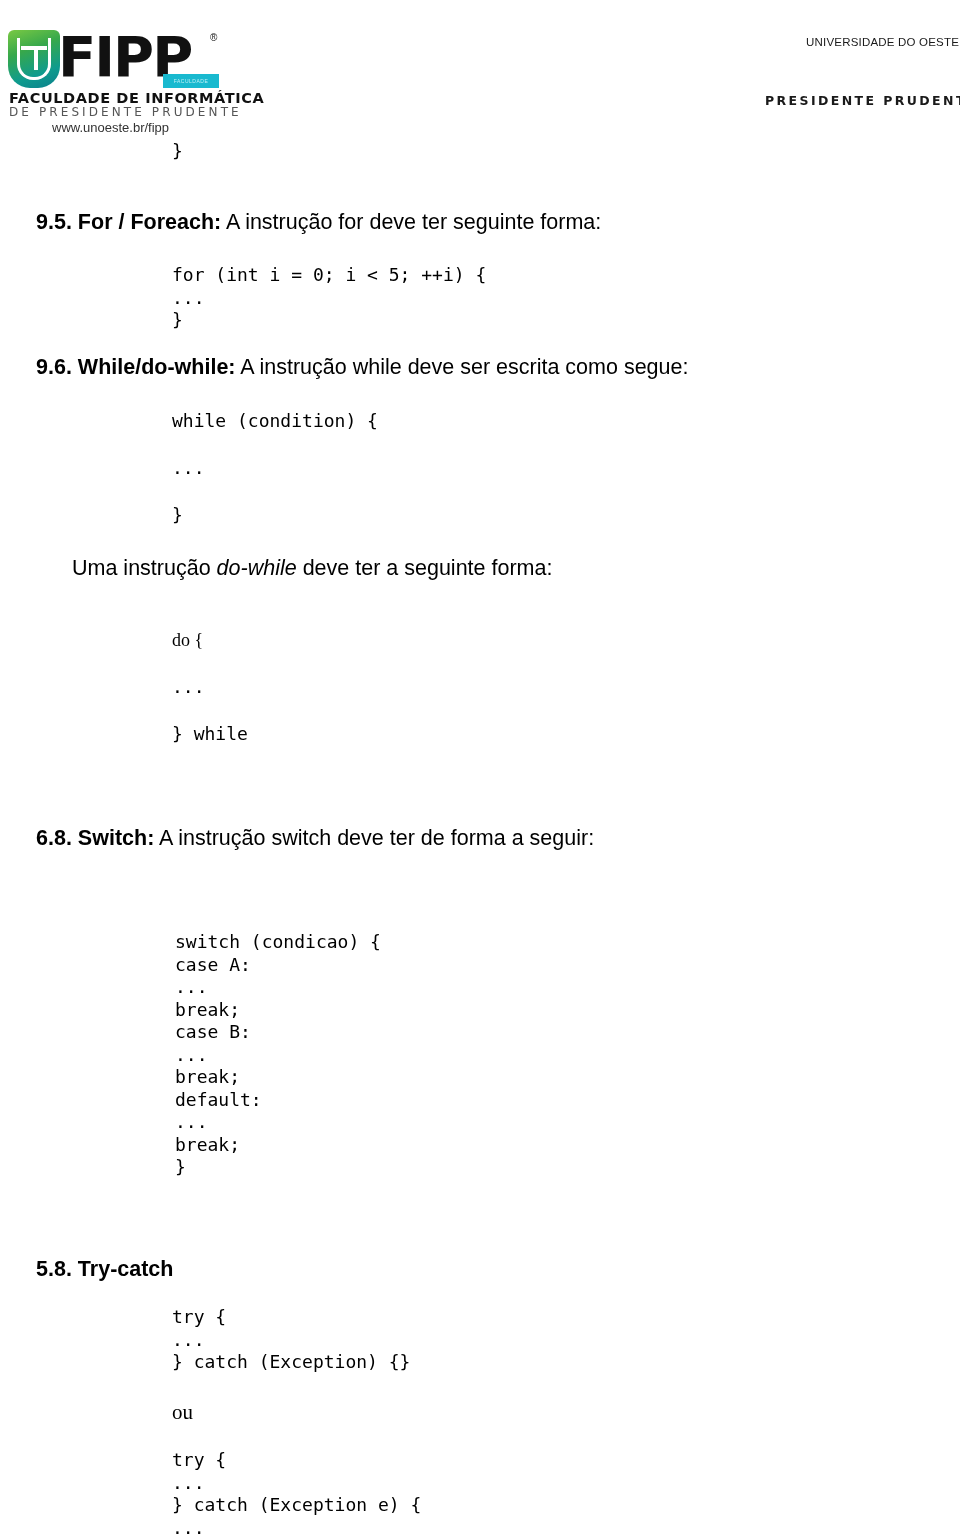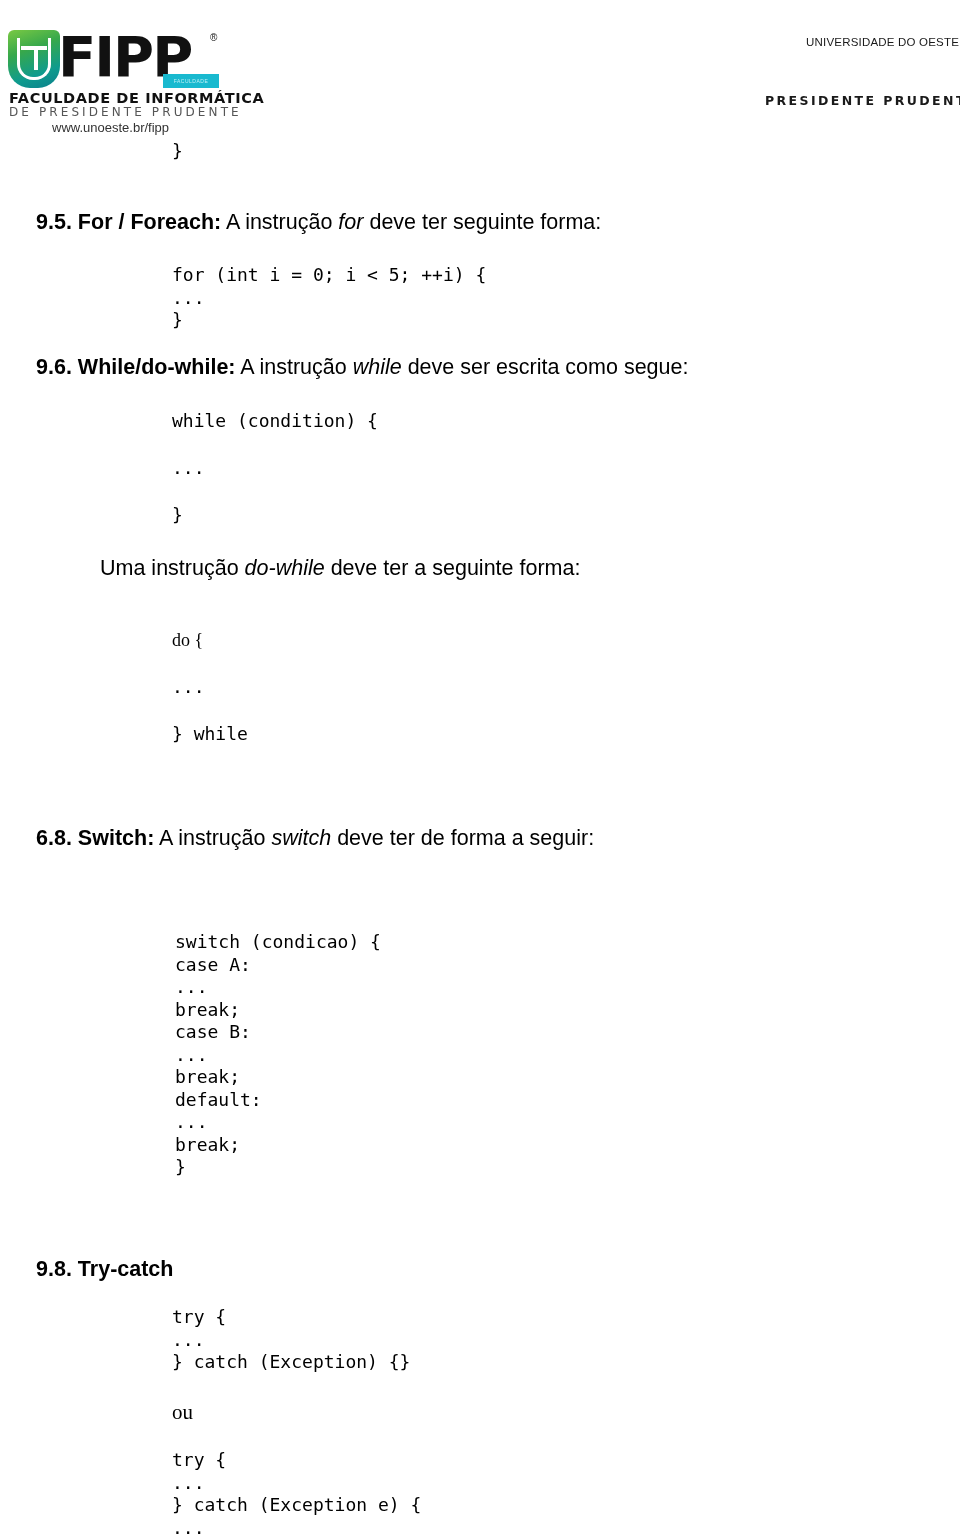--- a/index.html
+++ b/index.html
@@ -218,29 +218,27 @@
     font-family: "Liberation Sans", sans-serif;
     font-size: 21.5px;
     color: #000000;
     white-space: nowrap;
   }
   .heading .num,
   .heading .kw {
     font-weight: bold;
   }
   .heading .it {
-    font-style: italic;
   }
 
   .para {
     font-family: "Liberation Sans", sans-serif;
     font-size: 21.5px;
     color: #000000;
     white-space: nowrap;
-    margin-left: 28px;
   }
   .para .it { font-style: italic; }
 
   .code {
     font-family: "DejaVu Sans Mono", monospace;
     font-size: 18px;
     color: #000000;
     white-space: pre;
     line-height: 22.5px;
   }
@@ -318,21 +316,21 @@
 break;
 case B:
 ...
 break;
 default:
 ...
 break;
 }</div>
 
   <div class="abs heading" style="left:36px; top:1145px;">
-    <span class="num">9.8.</span><span>&nbsp;</span><span class="kw">Try-catch</span>
+    <span class="num">5.8.</span><span>&nbsp;</span><span class="kw">Try-catch</span>
   </div>
 
   <div class="abs code" style="left:172px; top:1194px;">try {
 ...
 } catch (Exception) {}</div>
 
   <div class="abs plain-word" style="left:172px; top:1288px;font-family:Liberation Serif, serif;">ou</div>
 
   <div class="abs code" style="left:172px; top:1337px;">try {
 ...

